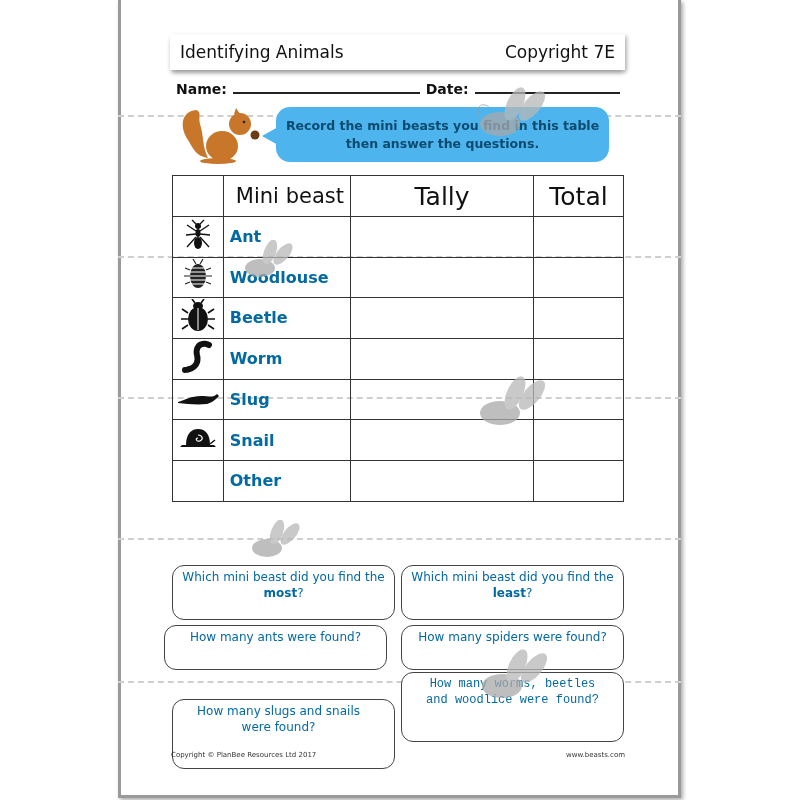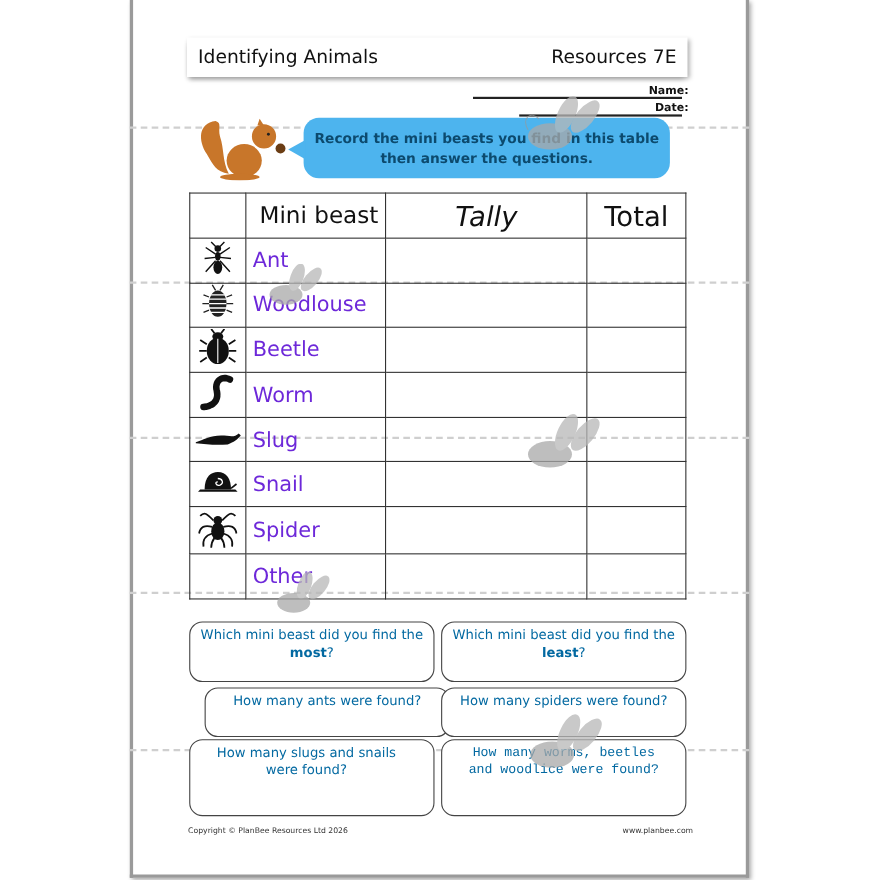--- a/index.html
+++ b/index.html
@@ -1,31 +1,31 @@
 <!DOCTYPE html>
 <html><head>
 <meta charset="utf-8">
 <style>
   html,body{margin:0;padding:0;}
   body{width:800px;height:800px;background:#ffffff;position:relative;overflow:hidden;font-family:"DejaVu Sans",sans-serif;}
   .page{position:absolute;left:118px;top:0;width:563px;height:798px;background:#fff;border:3px solid #9a9a9a;border-top:none;box-shadow:2px 2px 4px #aaa;box-sizing:border-box;}
   .titlebar{position:absolute;left:170px;top:34px;width:455px;height:36px;background:#fff;box-shadow:0 4px 5px -2px #999,2px 2px 4px #bbb;display:flex;align-items:center;justify-content:space-between;padding:0 10px 0 10px;box-sizing:border-box;text-align:right;}
   .titlebar span{font-size:17px;color:#111;font-family:"DejaVu Sans",sans-serif;}
-  .namerow{position:absolute;left:176px;top:77px;width:450px;height:20px;display:flex;align-items:flex-end;font-size:10px;font-weight:bold;color:#111;flex-direction:column;}
+  .namerow{position:absolute;left:176px;top:77px;width:450px;height:20px;display:flex;align-items:flex-end;font-size:14px;font-weight:bold;color:#111;}
   .line{border-bottom:2px solid #222;height:14px;margin:0 6px 3px 6px;}
   .squirrel{position:absolute;left:178px;top:106px;width:86px;height:58px;}
   .bubble{position:absolute;left:276px;top:107px;width:333px;height:55px;background:#4db4ee;border-radius:14px;color:#0c4a6e;font-weight:bold;font-size:12.5px;text-align:center;display:flex;flex-direction:column;justify-content:center;line-height:18px;}
   .bubble:before{content:"";position:absolute;left:-14px;top:20px;border-right:16px solid #4db4ee;border-top:9px solid transparent;border-bottom:9px solid transparent;}
   table.tally{position:absolute;left:172px;top:175px;width:452px;border-collapse:collapse;}
   table.tally td, table.tally th{border:1.5px solid #333;padding:0;}
   table.tally th{height:40px;font-weight:normal;color:#111;}
   table.tally td{height:39.6px;}
   .c-icon{width:50px;text-align:center;}
-  .c-name{width:121px;font-size:19px;padding-left:6px !important;color:#6d28d9;}
-  .c-tally{width:186px;font-style:italic;}
+  .c-name{width:121px;font-size:16px;padding-left:6px !important;color:#0369a1;font-weight:bold;}
+  .c-tally{width:186px;}
   .c-total{width:90px;}
   th.h-name{font-size:21px;}
   th.h-tally{font-size:25px;}
   th.h-total{font-size:25px;}
   .qbox{position:absolute;border:1.5px solid #444;border-radius:12px;background:#fff;text-align:center;font-size:12px;color:#0369a1;line-height:16px;padding-top:3px;box-sizing:border-box;}
   .footer{position:absolute;top:751px;font-size:7px;color:#333;}
   .dash{position:absolute;border-top:2px dashed #cfcfcf;height:0;}
   .bee{position:absolute;opacity:.75;}
 </style>
 </head>
@@ -34,21 +34,21 @@
 <div class="page"></div>
 
 <div class="dash" style="left:118px;top:115px;width:563px;"></div>
 <div class="dash" style="left:118px;top:256px;width:563px;"></div>
 <div class="dash" style="left:118px;top:397px;width:563px;"></div>
 <div class="dash" style="left:118px;top:538px;width:563px;"></div>
 <div class="dash" style="left:118px;top:681px;width:563px;"></div>
 
 <div class="titlebar">
   <span>Identifying Animals</span>
-  <span>Resources 7E</span>
+  <span>Copyright 7E</span>
 </div>
 
 <div class="namerow">
   <span>Name:</span>
   <div class="line" style="width:190px;"></div>
   <span>Date:</span>
   <div class="line" style="width:148px;"></div>
 </div>
 
 <svg class="squirrel" viewBox="0 0 86 58">
@@ -127,61 +127,51 @@
             <path d="M8 20 C8 8 14 4 20 4 C28 4 32 10 32 20Z" fill="#111"></path>
             <path d="M20 10 C24 10 26 14 22 16 C18 17 17 13 20 13" stroke="#fff" stroke-width="1.2" fill="none"></path>
             <path d="M2 22 H38 L36 20 H4Z" fill="#111"></path>
             <path d="M32 19 L37 15" stroke="#111" stroke-width="1.5"></path>
           </svg></td>
     <td class="c-name">Snail</td>
     <td class="c-tally"></td>
     <td class="c-total"></td>
   </tr>
   <tr>
-    <td class="c-icon"><svg width="36" height="38" viewBox="0 0 36 38">
-            <ellipse cx="18" cy="22" rx="6" ry="8" fill="#111"></ellipse>
-            <circle cx="18" cy="12" r="4" fill="#111"></circle>
-            <path d="M14 12 C8 6 6 4 2 8 M22 12 C28 6 30 4 34 8 M13 18 C6 16 2 18 1 24 M23 18 C30 16 34 18 35 24 M13 24 C6 26 4 30 5 36 M23 24 C30 26 32 30 31 36 M15 28 C12 32 12 34 12 37 M21 28 C24 32 24 34 24 37" stroke="#111" stroke-width="1.6" fill="none"></path>
-          </svg></td>
-    <td class="c-name">Spider</td>
-    <td class="c-tally"></td>
-    <td class="c-total"></td>
-  </tr>
-  <tr>
     <td class="c-icon"></td>
     <td class="c-name">Other</td>
     <td class="c-tally"></td>
     <td class="c-total"></td>
   </tr>
 </tbody>
   </table>
 
 <div class="qbox" style="left:172px;top:565px;width:223px;height:55px;">
   <span>Which mini beast did you find the</span><br>
   <b>most</b><span>?</span>
 </div>
 <div class="qbox" style="left:401px;top:565px;width:223px;height:55px;">
   <span>Which mini beast did you find the</span><br>
   <b>least</b><span>?</span>
 </div>
-<div class="qbox" style="left:186px;top:625px;width:223px;height:45px;">
+<div class="qbox" style="left:164px;top:625px;width:223px;height:45px;">
   <span>How many ants were found?</span>
 </div>
 <div class="qbox" style="left:401px;top:625px;width:223px;height:45px;">
   <span>How many spiders were found?</span>
 </div>
-<div class="qbox" style="left:172px;top:672px;width:223px;height:70px;padding-left:14px;padding-right:24px;">
+<div class="qbox" style="left:172px;top:699px;width:223px;height:70px;padding-left:14px;padding-right:24px;">
   <span>How many slugs and snails were found?</span>
 </div>
 <div class="qbox" style="left:401px;top:672px;width:223px;height:70px;padding-left:18px;padding-right:18px;font-family:Liberation Mono, monospace;">
   <span>How many worms, beetles and woodlice were found?</span>
 </div>
 
-<div class="footer" style="left:171px;">Copyright © PlanBee Resources Ltd 2026</div>
-<div class="footer" style="left:566px;">www.planbee.com</div>
+<div class="footer" style="left:171px;">Copyright © PlanBee Resources Ltd 2017</div>
+<div class="footer" style="left:566px;">www.beasts.com</div>
 
 <svg class="bee" style="left:470px;top:86px;" width="85" height="55" viewBox="0 0 85 55">
     <ellipse cx="30" cy="38" rx="20" ry="12" fill="#a9a9a9"></ellipse>
     <ellipse cx="45" cy="18" rx="8" ry="18" fill="#b8b8b8" transform="rotate(25 45 18)"></ellipse>
     <ellipse cx="62" cy="20" rx="8" ry="18" fill="#b8b8b8" transform="rotate(40 62 20)"></ellipse>
     <path d="M10 32 C4 22 12 14 20 22" stroke="#999" fill="none"></path>
   </svg>
 <svg class="bee" style="left:238px;top:240px;" width="60" height="40" viewBox="0 0 60 40">
     <ellipse cx="22" cy="28" rx="15" ry="9" fill="#a9a9a9"></ellipse>
     <ellipse cx="32" cy="12" rx="6" ry="13" fill="#b8b8b8" transform="rotate(20 32 12)"></ellipse>

